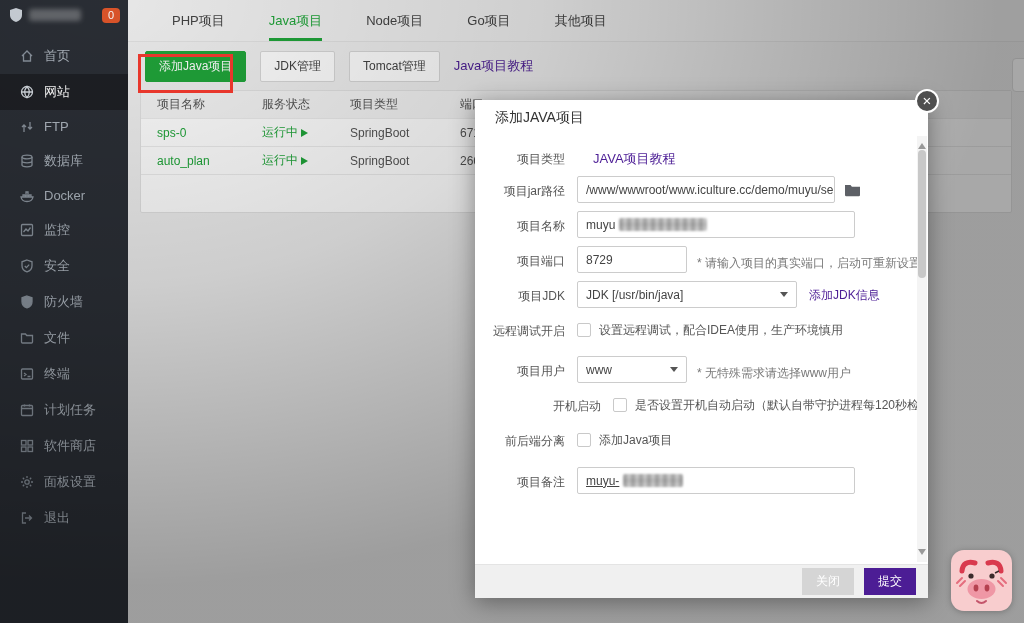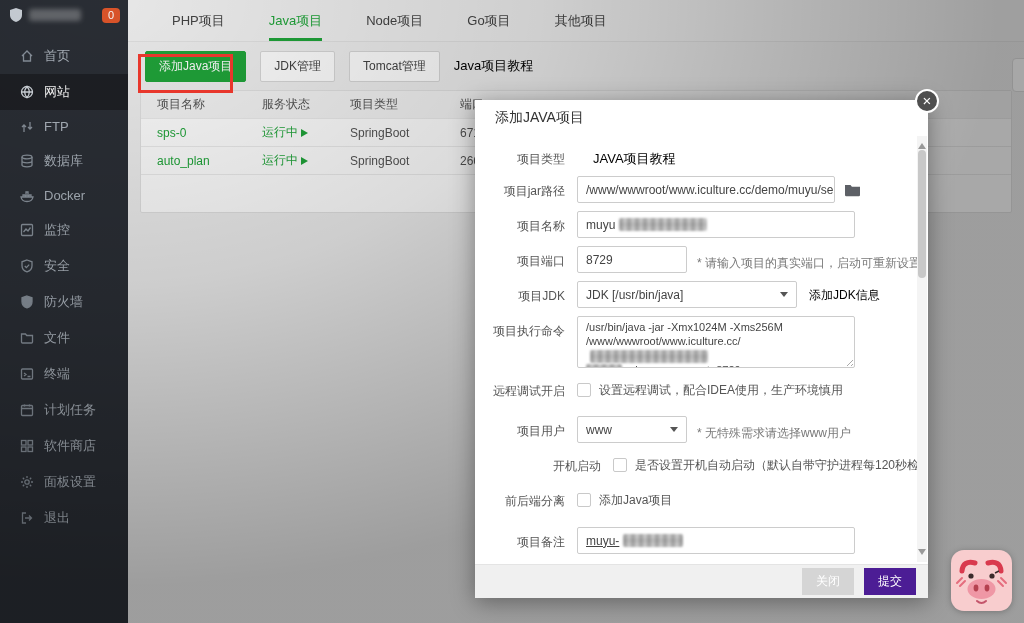--- a/index.html
+++ b/index.html
@@ -25,21 +25,21 @@
   
   .main { position:absolute; left:128px; top:0; right:0; bottom:0; background:#efefef; z-index:1; }
   .tabbar { height:42px; background:#f1f1f1; border-bottom:1px solid #e3e3e3; display:flex; align-items:stretch; padding-left:22px; }
   .tab { position:relative; display:flex; align-items:center; padding:0 22px; font-size:13px; color:#444; cursor:pointer; }
   .tab.active { color:#20a53a; }
   .tab.active::after { content:""; position:absolute; left:22px; right:22px; bottom:0; height:3px; background:#20a53a; }
   .toolbar { position:relative; height:48px; display:flex; align-items:center; padding-left:17px; gap:14px; }
   .btn { font-size:12px; border-radius:2px; padding:6px 13px; cursor:pointer; white-space:nowrap; }
   .btn-green { background:#20a53a; color:#fff; border:1px solid #20a53a; }
   .btn-plain { background:#fff; color:#444; border:1px solid #d8d8d8; }
-  .link-green { color:#000000; font-size:13px; cursor:pointer; text-decoration:none; }
+  .link-green { color:#4c1d95; font-size:13px; cursor:pointer; text-decoration:none; }
 
   .card { position:absolute; left:12px; top:90px; width:872px; height:123px; background:#fff;
           border:1px solid #e2e2e2; border-radius:2px; }
   .trow { display:flex; align-items:center; height:28px; font-size:12px; border-bottom:1px solid #ececec; }
   .trow.head { background:#f4f4f4; color:#555; }
   .tc { padding-left:16px; color:#555; }
   .tc.c1 { width:105px; } .tc.c2 { width:88px; } .tc.c3 { width:110px; } .tc.c4 { width:120px; }
   .gname { color:#20a53a; }
   .status { color:#20a53a; display:flex; align-items:center; gap:3px; }
   .play { width:0; height:0; border-left:7px solid #20a53a; border-top:4px solid transparent; border-bottom:4px solid transparent; }
@@ -335,31 +335,20 @@
         <div class="flabel">项目JDK</div>
         <div class="fctrl">
           <div class="select w-jdk">
               <span>JDK [/usr/bin/java]</span>
               <span class="sel-arrow"></span>
             </div>
           <a class="link-green" style="margin-left:12px; font-size:12px; padding-top:1px;">添加JDK信息</a>
         </div>
       </div>
 
-      <div class="frow">
-        <div class="flabel">项目执行命令</div>
-        <div class="fctrl">
-          <div class="txtarea">
-            <div>/usr/bin/java -jar -Xmx1024M -Xms256M</div>
-            <div><span>/www/wwwroot/www.iculture.cc/</span><span class="blurpill" style="width:118px"></span></div>
-            <div><span class="blurpill" style="width:36px;margin-left:0;margin-right:4px"></span><span>g.jar --server.port=8729</span></div>
-            <div class="resize-h"></div>
-          </div>
-        </div>
-      </div>
 
       <div class="frow cbrow" style="margin-top:14px; margin-bottom:16px;">
         <div class="flabel">远程调试开启</div>
         <div class="fctrl">
           <span class="cb"></span>
           <span class="cbtext">设置远程调试，配合IDEA使用，生产环境慎用</span>
         </div>
       </div>
 
       <div class="frow">

